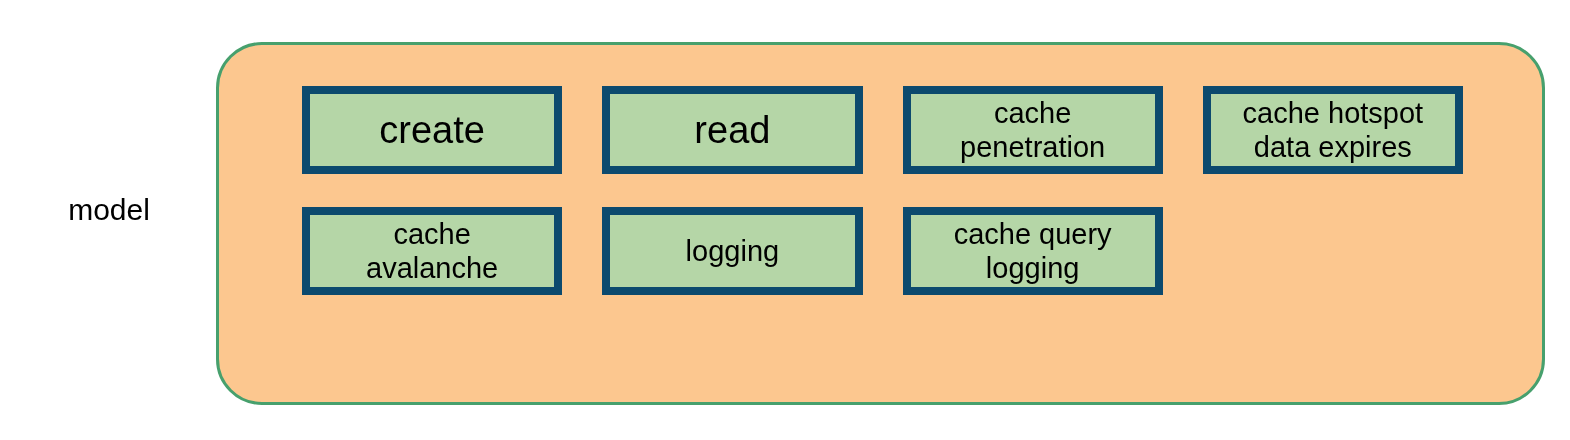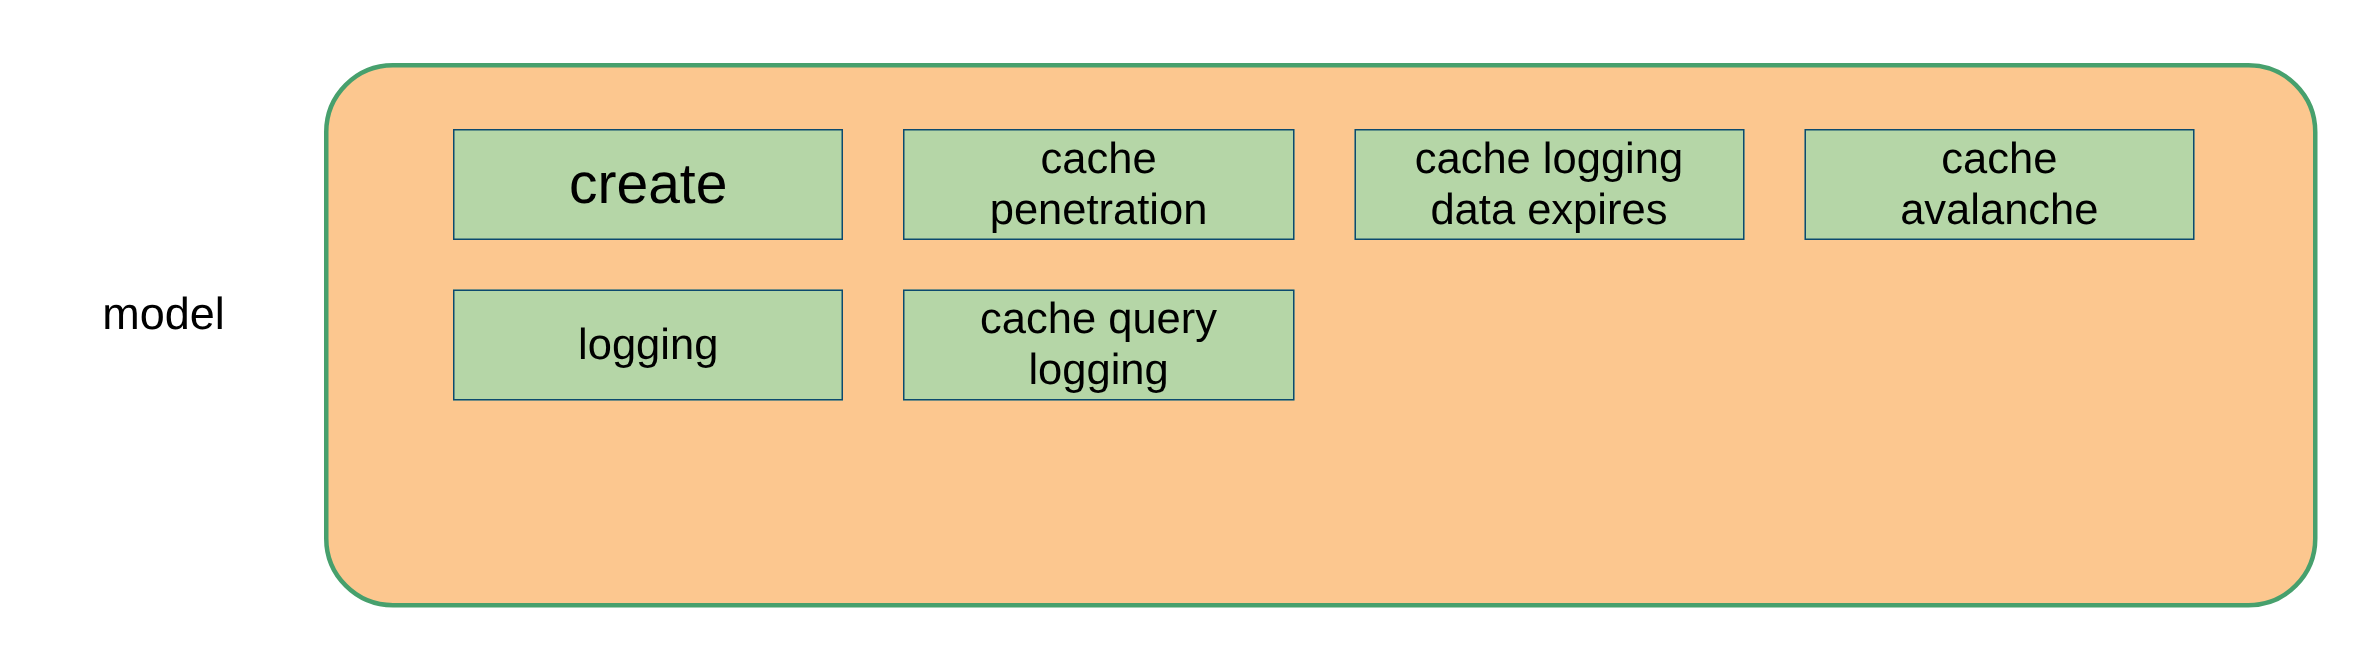--- a/index.html
+++ b/index.html
@@ -56,21 +56,21 @@
     display: grid;
     grid-template-columns: repeat(4, 1fr);
     grid-template-rows: repeat(3, 1fr);
     column-gap: 40px;
     row-gap: 33px;
   }
 
   .capability-box {
     box-sizing: border-box;
     background: #b5d6a7;
-    border: 1px solid #0c4a6e;
+    border: 8px solid #0c4a6e;
     display: flex;
     align-items: center;
     justify-content: center;
     text-align: center;
     color: #000000;
     padding: 2px 6px;
   }
 
   .capability-box .box-label {
     display: block;
@@ -94,27 +94,30 @@
 
   <div id="model-label">model</div>
 
   <div id="model-container">
 
     <div id="capability-grid">
 
       <div class="capability-box size-large">
         <span class="box-label">create</span>
       </div>
+      <div class="capability-box size-large">
+        <span class="box-label">read</span>
+      </div>
 
       <div class="capability-box size-small">
         <span class="box-label">cache
 penetration</span>
       </div>
       <div class="capability-box size-small">
-        <span class="box-label">cache logging
+        <span class="box-label">cache hotspot
 data expires</span>
       </div>
       <div class="capability-box size-small">
         <span class="box-label">cache
 avalanche</span>
       </div>
 
       <div class="capability-box size-small">
         <span class="box-label">logging</span>
       </div>

